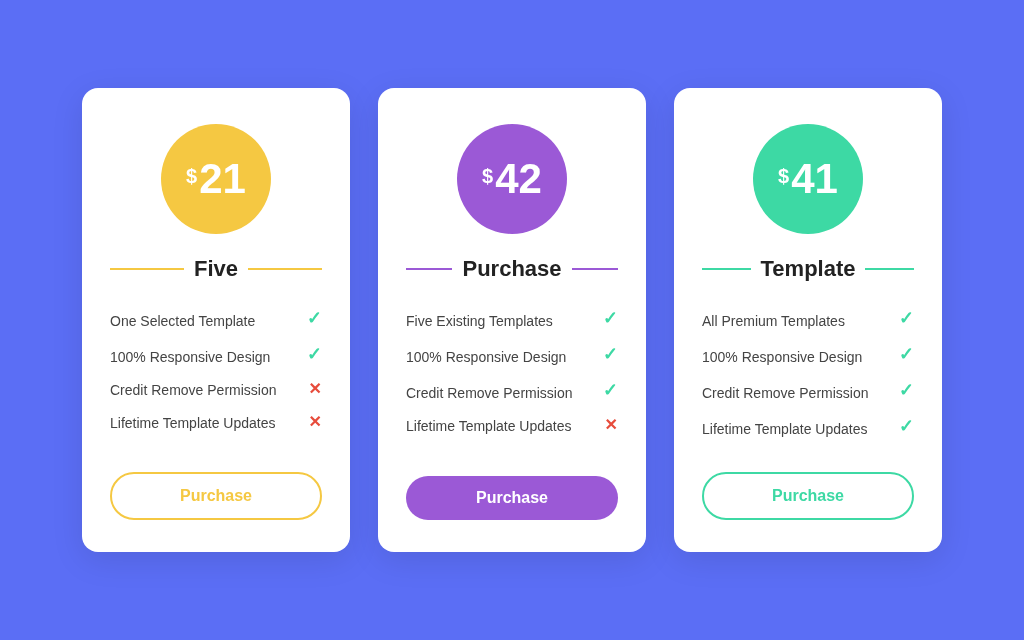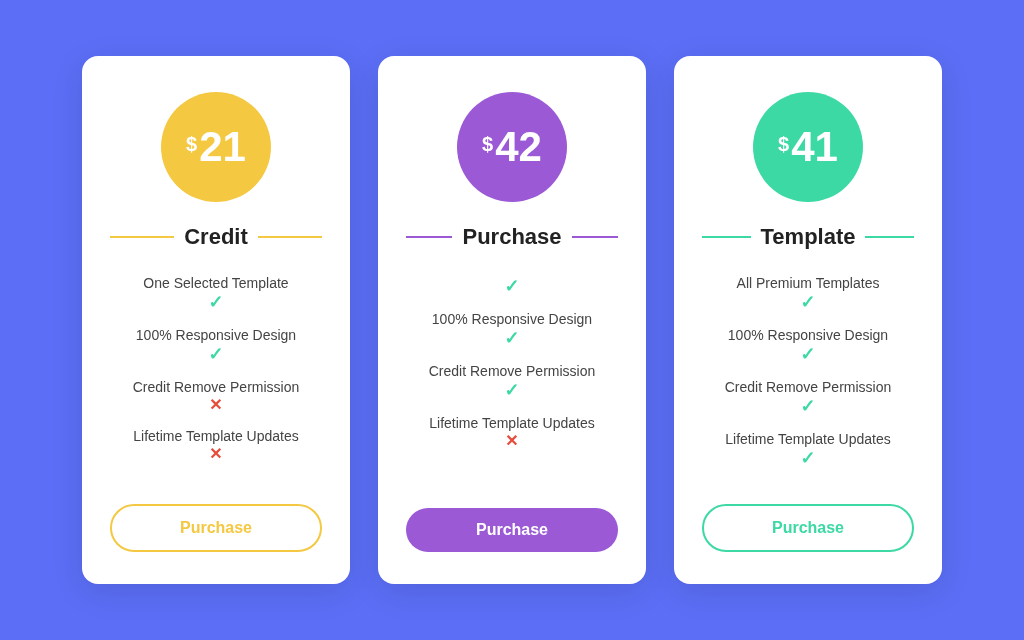--- a/index.html
+++ b/index.html
@@ -88,27 +88,26 @@
     .divider-green  { background: #3dd9a4; }
 
     .features-list {
       width: 100%;
       margin-bottom: 28px;
       list-style: none;
     }
 
     .features-list li {
       display: flex;
-      align-items: center;
+      align-items: flex-end;
       justify-content: space-between;
       padding: 7px 0;
       font-size: 14px;
       color: #444;
       border-bottom: none;
-      flex-direction: column;
     }
 
     .feature-label {
       flex: 1;
     }
 
     .feature-check {
       font-size: 18px;
       color: #3dd9a4;
       font-weight: 700;
@@ -156,21 +155,21 @@
 <div class="pricing-container">
 <div class="pricing-card">
       <div class="price-circle yellow">
         <span class="price-text">
           <span class="price-sup">$</span>
           <span>21</span>
         </span>
       </div>
       <div class="plan-title-wrap">
         <div class="plan-divider divider-yellow"></div>
-        <span class="plan-title">Credit</span>
+        <span class="plan-title">Five</span>
         <div class="plan-divider divider-yellow"></div>
       </div>
       <ul class="features-list">
         <li>
           <span class="feature-label">One Selected Template</span>
           <span class="feature-check">✓</span>
         </li>
         <li>
           <span class="feature-label">100% Responsive Design</span>
           <span class="feature-check">✓</span>
@@ -193,20 +192,21 @@
           <span>42</span>
         </span>
       </div>
       <div class="plan-title-wrap">
         <div class="plan-divider divider-purple"></div>
         <span class="plan-title">Purchase</span>
         <div class="plan-divider divider-purple"></div>
       </div>
       <ul class="features-list">
         <li>
+          <span class="feature-label">Five Existing Templates</span>
           <span class="feature-check">✓</span>
         </li>
         <li>
           <span class="feature-label">100% Responsive Design</span>
           <span class="feature-check">✓</span>
         </li>
         <li>
           <span class="feature-label">Credit Remove Permission</span>
           <span class="feature-check">✓</span>
         </li>

